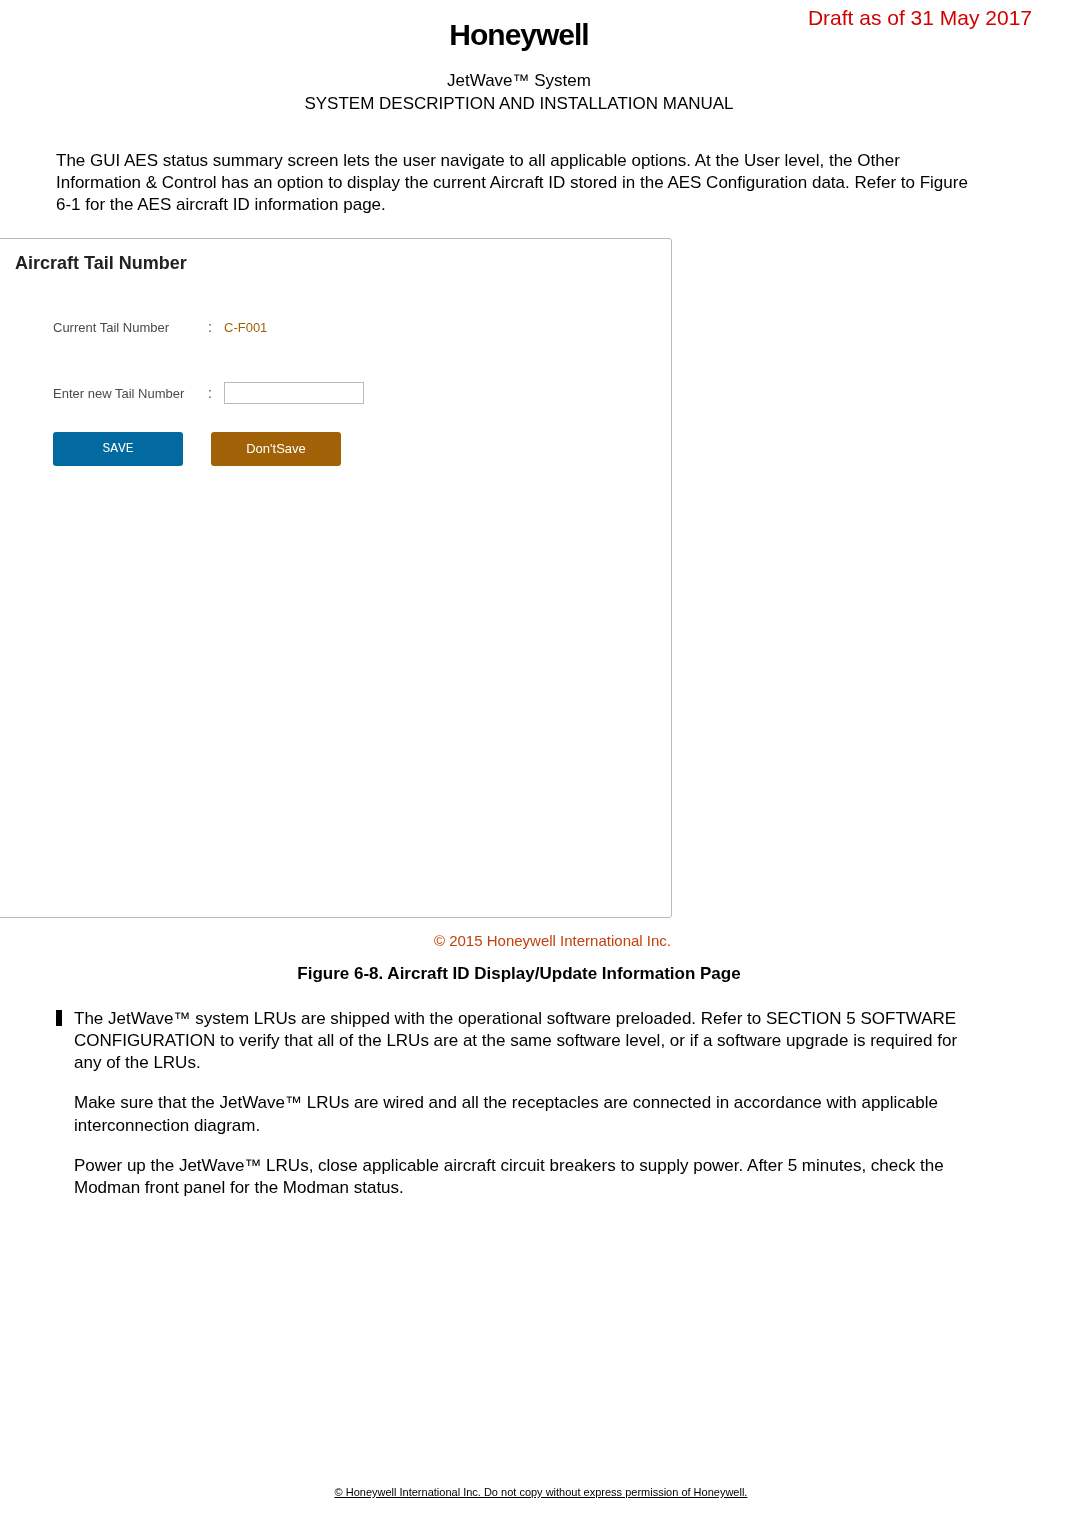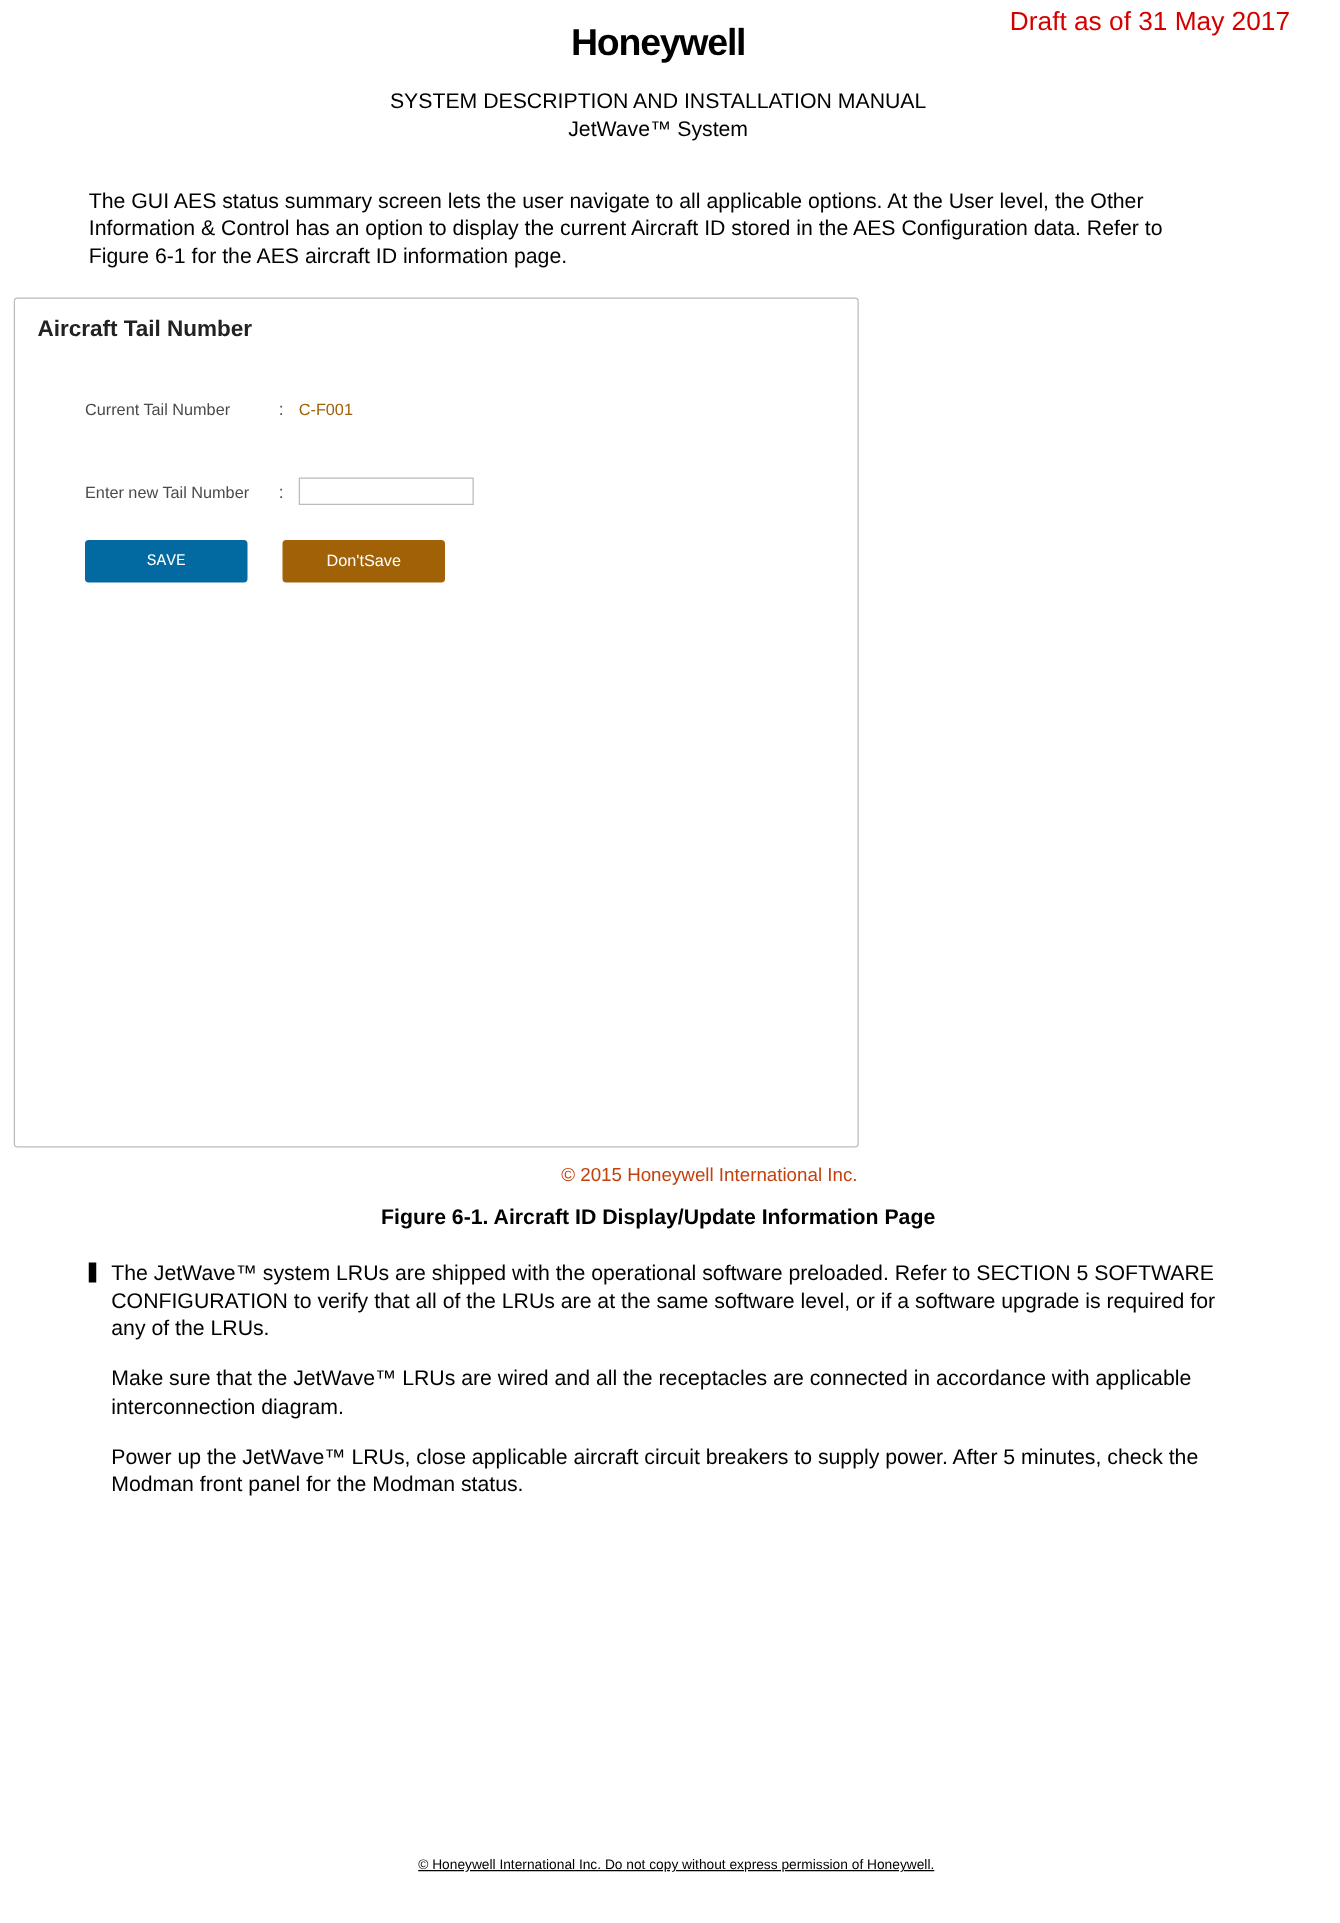--- a/index.html
+++ b/index.html
@@ -7,21 +7,21 @@
       width: 1072px;
       height: 1538px;
       background: #fff;
       font-family: Arial, Helvetica, sans-serif;
       color: #000;
       position: relative;
     }
     .page {
       width: 100%;
       height: 100%;
-      padding: 10px 90px 40px 71px;
+      padding: 10px 90px 40px 56px;
       position: relative;
     }
     .draft-notice {
       position: absolute;
       top: 6px;
       right: 40px;
       color: #d30000;
       font-size: 21px;
       font-family: Arial, sans-serif;
     }
@@ -171,22 +171,22 @@
   </style>
 </head>
 <body>
 
 <div class="page">
   <div class="draft-notice">Draft as of 31 May 2017</div>
 
   <div class="logo">Honeywell</div>
 
   <div class="doc-title">
+    <div>JetWave™ System</div>
     <div>SYSTEM DESCRIPTION AND INSTALLATION MANUAL</div>
-    <div>JetWave™ System</div>
   </div>
 
   <p class="body-para">The GUI AES status summary screen lets the user navigate to all applicable options. At the User level, the Other Information &amp; Control has an option to display the current Aircraft ID stored in the AES Configuration data. Refer to Figure 6-1 for the AES aircraft ID information page.</p>
 
   <div class="screenshot-box">
     <div class="panel-title">Aircraft Tail Number</div>
     <div class="form-rows">
       <div class="form-row">
         <span class="form-label">Current Tail Number</span>
         <span class="colon">:</span>
@@ -200,21 +200,21 @@
     </div>
     <div class="btn-row">
       <div class="btn btn-save">SAVE</div>
       <div class="btn btn-dont">Don'tSave</div>
     </div>
     <div class="copyright-blue">© 2015 Honeywell International Inc.</div>
   </div>
 
   <div style="position:relative;">
     <div class="caption-marker" style="top:64px;"></div>
-    <div class="figure-caption">Figure 6-1.  Aircraft ID Display/Update Information Page</div>
+    <div class="figure-caption">Figure 6-8.  Aircraft ID Display/Update Information Page</div>
   </div>
 
   <p class="para2">The JetWave™ system LRUs are shipped with the operational software preloaded. Refer to SECTION 5 SOFTWARE CONFIGURATION to verify that all of the LRUs are at the same software level, or if a software upgrade is required for any of the LRUs.</p>
   <p class="para3">Make sure that the JetWave™ LRUs are wired and all the receptacles are connected in accordance with applicable interconnection diagram.</p>
   <p class="para4">Power up the JetWave™ LRUs, close applicable aircraft circuit breakers to supply power. After 5 minutes, check the Modman front panel for the Modman status.</p>
 
   <div class="footer">
     <div class="footer-copy">© Honeywell International Inc. Do not copy without express permission of Honeywell.</div>
   </div>
 </div>

